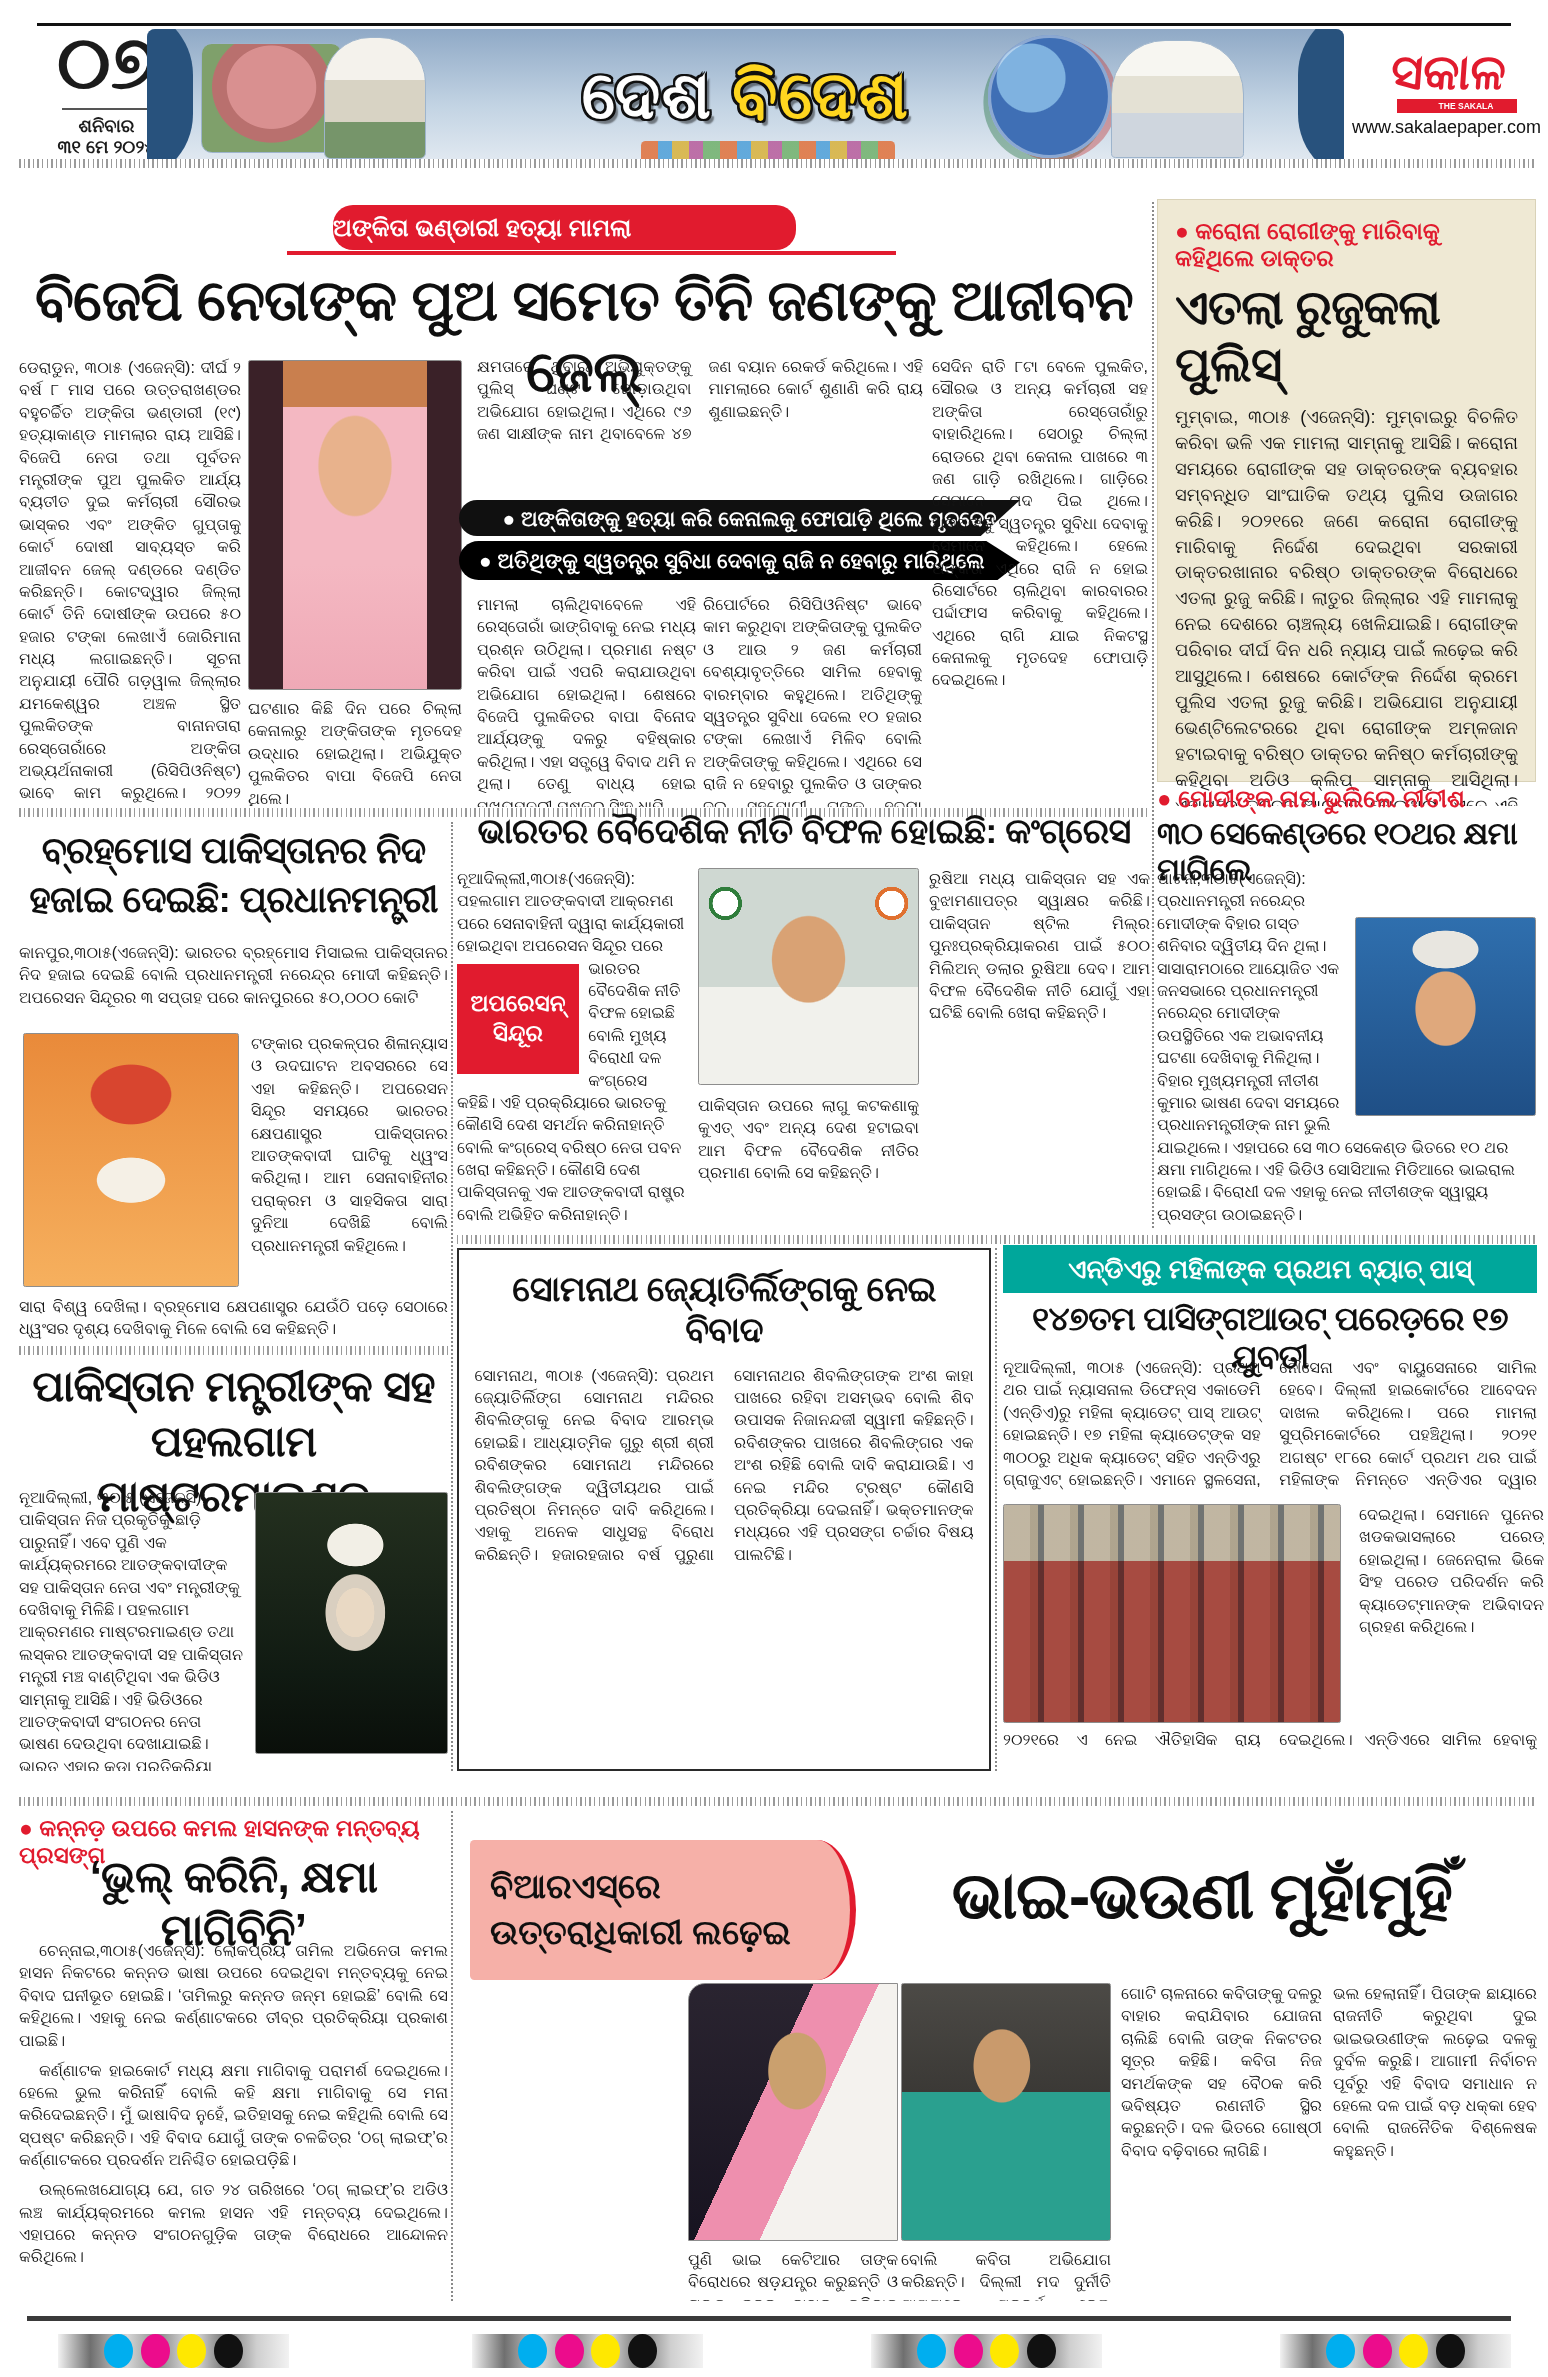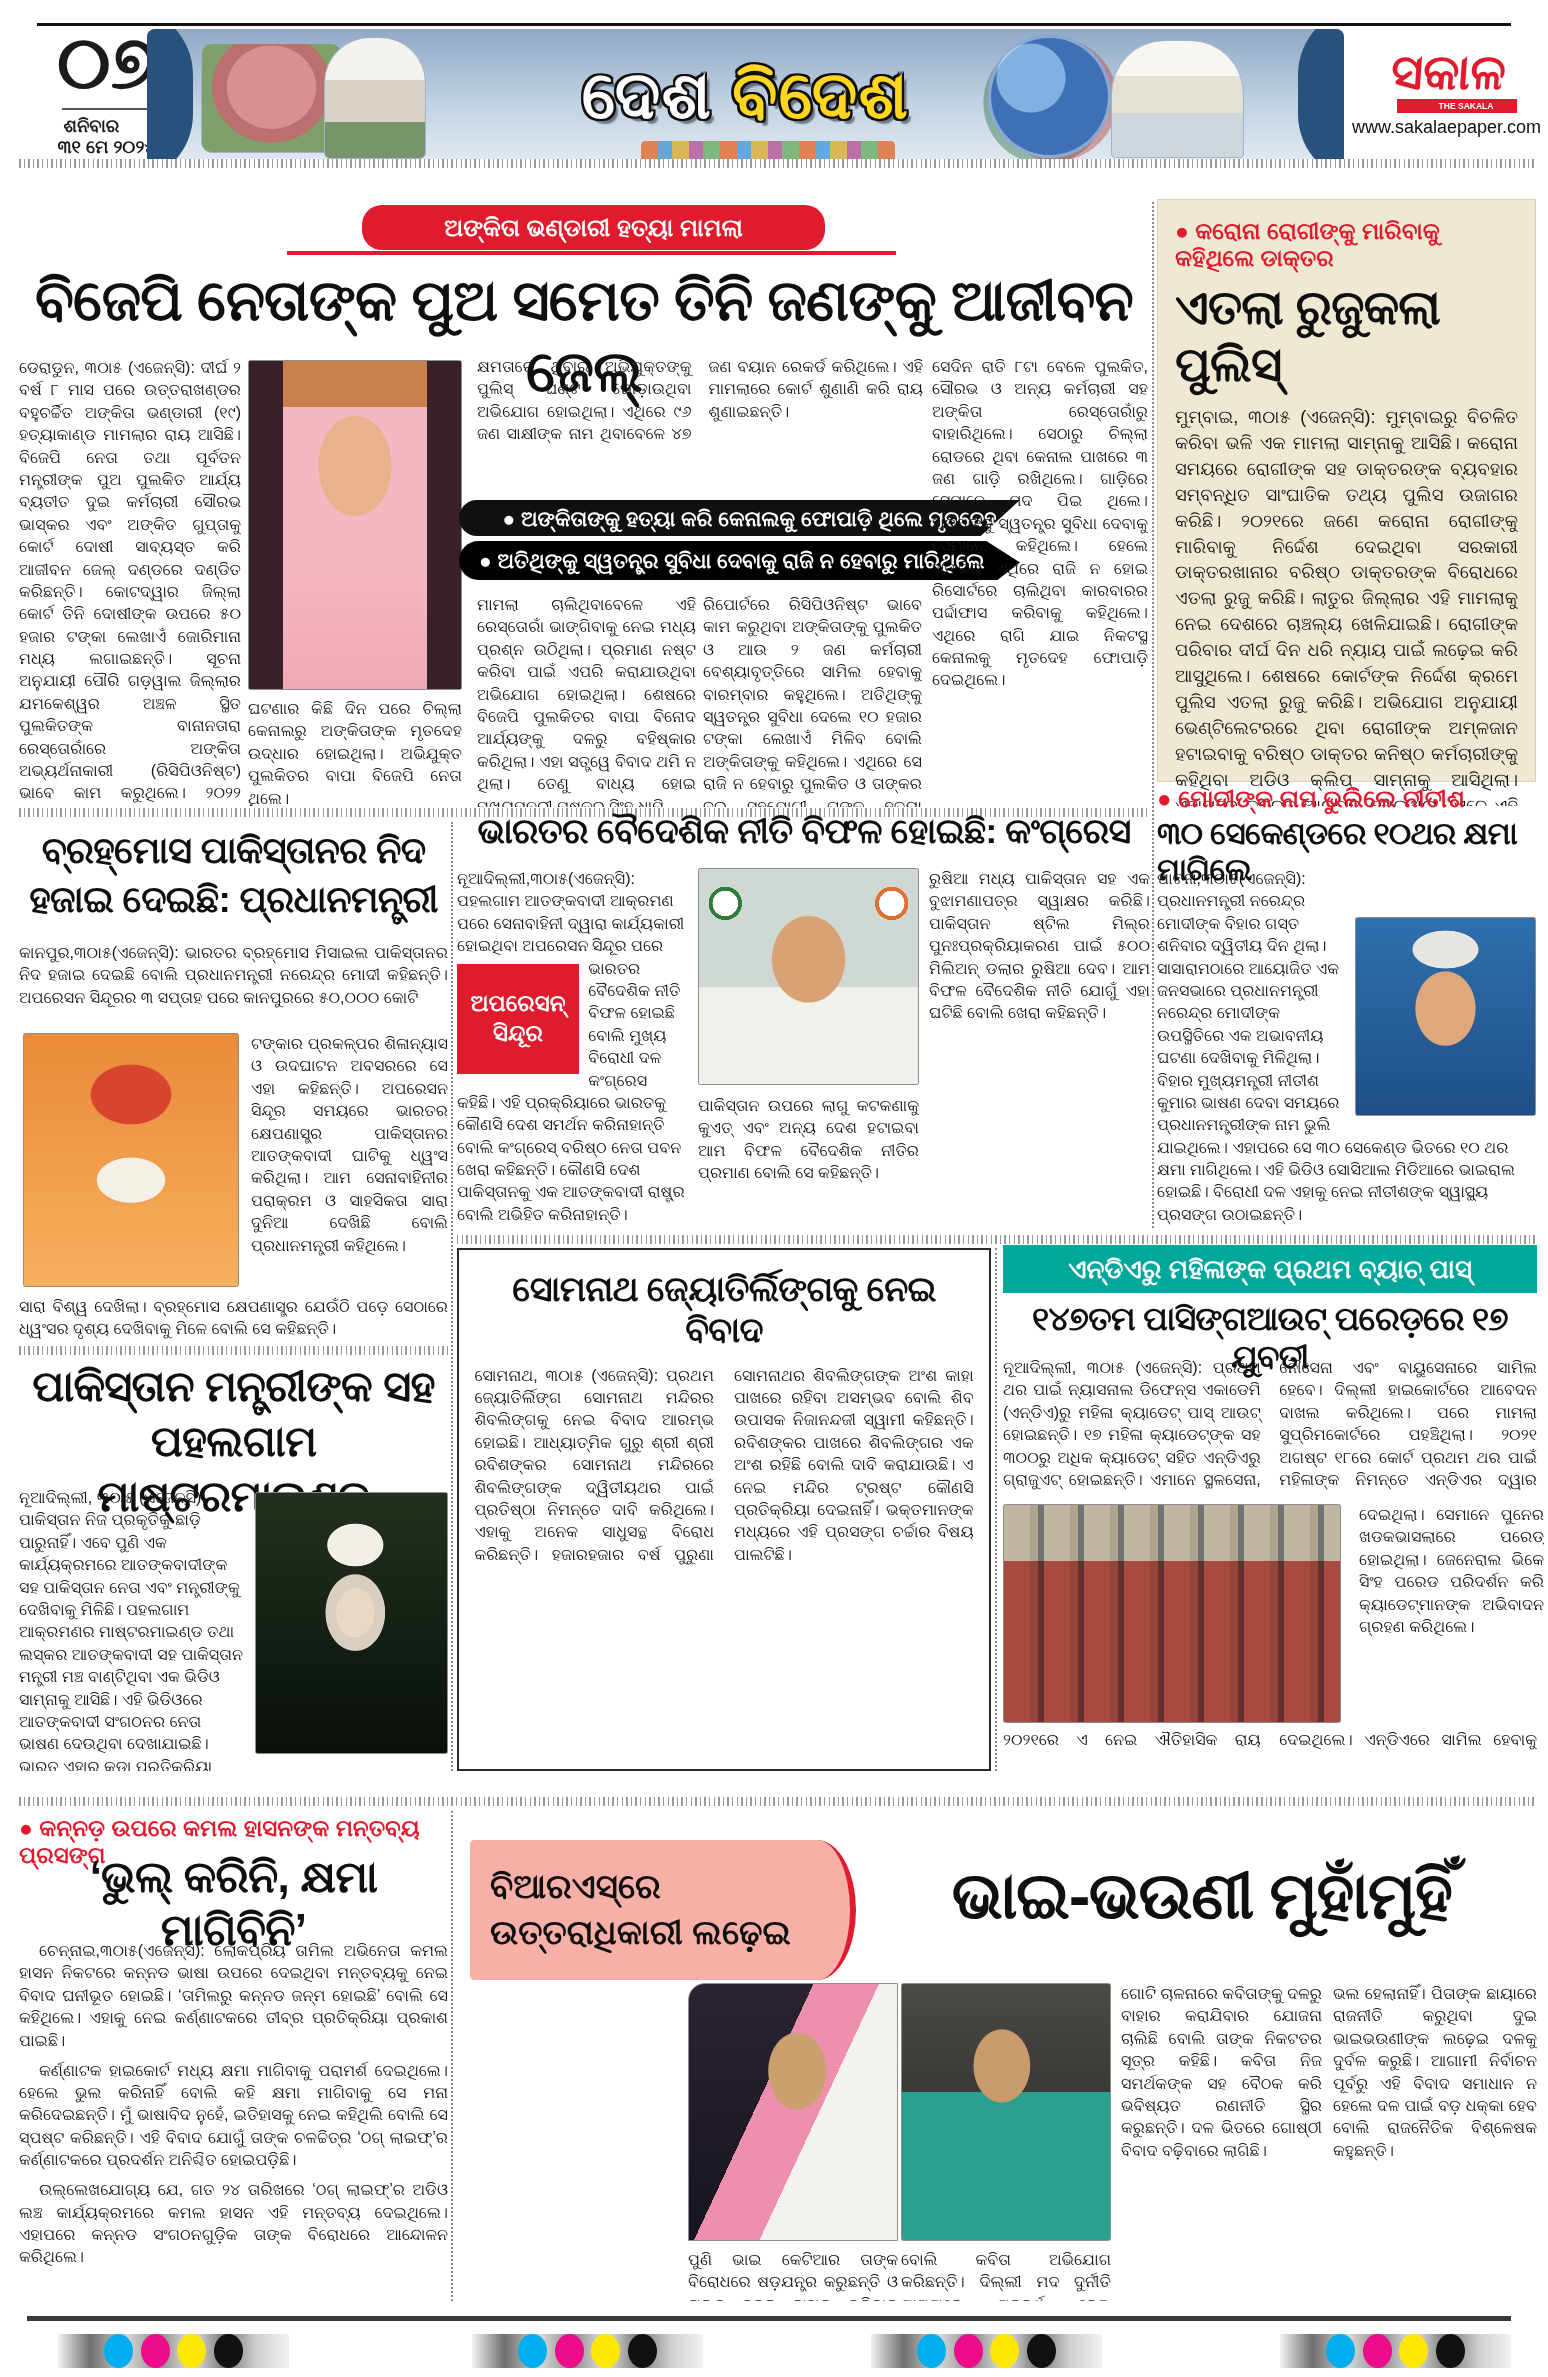--- a/index.html
+++ b/index.html
@@ -30,21 +30,21 @@
 </style>
 </head>
 <body>
 
 <div id="page">
 
   <div class="abs" style="left:37px;top:23px;width:1474px;height:3.1px;background:#111;"></div>
 
   <div class="abs" style="left:45px;top:26px;width:123px;font-size:74px;font-weight:900;text-align:center;line-height:1;">୦୭</div>
   <div class="abs" style="left:62px;top:108px;width:86px;height:2.3px;background:#555;"></div>
-  <div class="abs center" style="left:30px;top:116px;width:123px;font-size:18px;font-weight:700;font-family:Liberation Serif, serif;">ଶନିବାର</div>
+  <div class="abs center" style="left:45px;top:116px;width:123px;font-size:18px;font-weight:700;font-family:Liberation Serif, serif;">ଶନିବାର</div>
   <div class="abs center" style="left:45px;top:137px;width:123px;font-size:18px;font-weight:700;">୩୧ ମେ ୨୦୨୫</div>
 
   <div class="abs" style="left:147px;top:29px;width:1197px;height:138px;background:linear-gradient(180deg,#8fa9c6,#c2d3e3 55%,#e4ebf2);overflow:hidden;border-radius:8px;">
     <div class="abs" style="left:-23px;top:-23px;width:69px;height:177px;background:#28527d;border-radius:0 93px 93px 0;"></div>
     <div class="abs" style="right:-23px;top:-23px;width:69px;height:177px;background:#28527d;border-radius:93px 0 0 93px;"></div>
     <div class="abs" style="left:54px;top:14px;width:139px;height:108px;background:radial-gradient(ellipse at 50% 40%,#d99090 0 45%,#b9706e 46% 60%,#7fa06b 61% 100%);border-radius:10.8px;border:1.5px solid #9db4cc;"></div>
     <div class="abs" style="left:177px;top:7.7px;width:100px;height:120px;background:linear-gradient(180deg,#f4f2ec 0 35%,#d8d3c4 35% 70%,#76956a 70% 100%);border-radius:46px 46px 6.2px 6.2px;border:1.5px solid #9db4cc;"></div>
     <div class="abs" style="left:0;top:28px;width:100%;text-align:center;font-size:66px;font-weight:900;letter-spacing:1.5px;">
       <span class="outline-title" style="color:#ffffff;">ଦେଶ</span>
       <span class="outline-title" style="color:#ffd61f;">ବିଦେଶ</span>
@@ -55,21 +55,21 @@
   </div>
 
   <div class="abs" style="left:1356px;top:48px;width:185px;font-size:49px;font-weight:900;color:#e11b2e;text-align:center;transform:skewX(-4deg);line-height:1;">ସକାଳ</div>
   <div class="abs" style="left:1397px;top:99px;width:102px;height:14px;background:#e11b2e;color:#fff;font-size:8.5px;font-weight:700;text-align:center;line-height:14px;padding-left:18px;">
     <span>THE SAKALA</span>
   </div>
   <div class="abs center" style="left:1350px;top:117px;width:193px;font-size:18px;color:#111;">www.sakalaepaper.com</div>
 
   <div class="abs tick" style="left:19px;top:159px;width:1515px;"></div>
 
-  <div class="abs" style="left:362px;top:205px;width:463px;height:45px;background:#e11b2e;border-radius:20px;color:#fff;font-size:24px;font-weight:900;display:flex;align-items:center;justify-content:center;">
+  <div class="abs" style="left:333px;top:205px;width:463px;height:45px;background:#e11b2e;border-radius:20px;color:#fff;font-size:24px;font-weight:900;display:flex;align-items:center;justify-content:flex-start;">
     <span>ଅଙ୍କିତା ଭଣ୍ଡାରୀ ହତ୍ୟା ମାମଲା</span>
   </div>
   <div class="abs" style="left:287px;top:251px;width:609px;height:3.9px;background:#e11b2e;"></div>
 
   <div class="abs headline center" style="left:19px;top:265px;width:1130px;font-size:57px;line-height:1.25;">ବିଜେପି ନେତାଙ୍କ ପୁଅ ସମେତ ତିନି ଜଣଙ୍କୁ ଆଜୀବନ ଜେଲ୍</div>
 
   <div class="abs body-text" style="left:19px;top:357px;width:222px;height:449px;overflow:hidden;">ଡେରାଡୁନ, ୩୦ା୫ (ଏଜେନ୍ସି): ଦୀର୍ଘ ୨ ବର୍ଷ ୮ ମାସ ପରେ ଉତ୍ତରାଖଣ୍ଡର ବହୁଚର୍ଚ୍ଚିତ ଅଙ୍କିତା ଭଣ୍ଡାରୀ (୧୯) ହତ୍ୟାକାଣ୍ଡ ମାମଲାର ରାୟ ଆସିଛି। ବିଜେପି ନେତା ତଥା ପୂର୍ବତନ ମନ୍ତ୍ରୀଙ୍କ ପୁଅ ପୁଲକିତ ଆର୍ଯ୍ୟ ବ୍ୟତୀତ ଦୁଇ କର୍ମଚାରୀ ସୌରଭ ଭାସ୍କର ଏବଂ ଅଙ୍କିତ ଗୁପ୍ତାକୁ କୋର୍ଟ ଦୋଷୀ ସାବ୍ୟସ୍ତ କରି ଆଜୀବନ ଜେଲ୍ ଦଣ୍ଡରେ ଦଣ୍ଡିତ କରିଛନ୍ତି। କୋଟଦ୍ୱାର ଜିଲ୍ଲା କୋର୍ଟ ତିନି ଦୋଷୀଙ୍କ ଉପରେ ୫୦ ହଜାର ଟଙ୍କା ଲେଖାଏଁ ଜୋରିମାନା ମଧ୍ୟ ଲଗାଇଛନ୍ତି। ସୂଚନା ଅନୁଯାୟୀ ପୌରି ଗଡ଼ୱାଲ ଜିଲ୍ଲାର ଯମକେଶ୍ୱର ଅଞ୍ଚଳ ସ୍ଥିତ ପୁଲକିତଙ୍କ ବାନାନତାରା ରେସ୍ତୋରାଁରେ ଅଙ୍କିତା ଅଭ୍ୟର୍ଥନାକାରୀ (ରିସିପିଓନିଷ୍ଟ) ଭାବେ କାମ କରୁଥିଲେ। ୨୦୨୨ ସେପ୍ଟେମ୍ବର ୧୮ରେ ଅଙ୍କିତା ନିଖୋଜ ଥିବା ଖବର ସାମ୍ନାକୁ ଆସିଥିଲା। ଏହି ଖବର ସାରା ଦେଶରେ ଚାଞ୍ଚଲ୍ୟ ଖେଳାଇ ଦେଇଥିଲା। ଏହି</div>
 
   <div class="abs photo" style="left:248px;top:360px;width:214px;height:330px;background:
       radial-gradient(ellipse 62px 85px at 50% 32%, #e8b28c 0 58%, transparent 60%),

